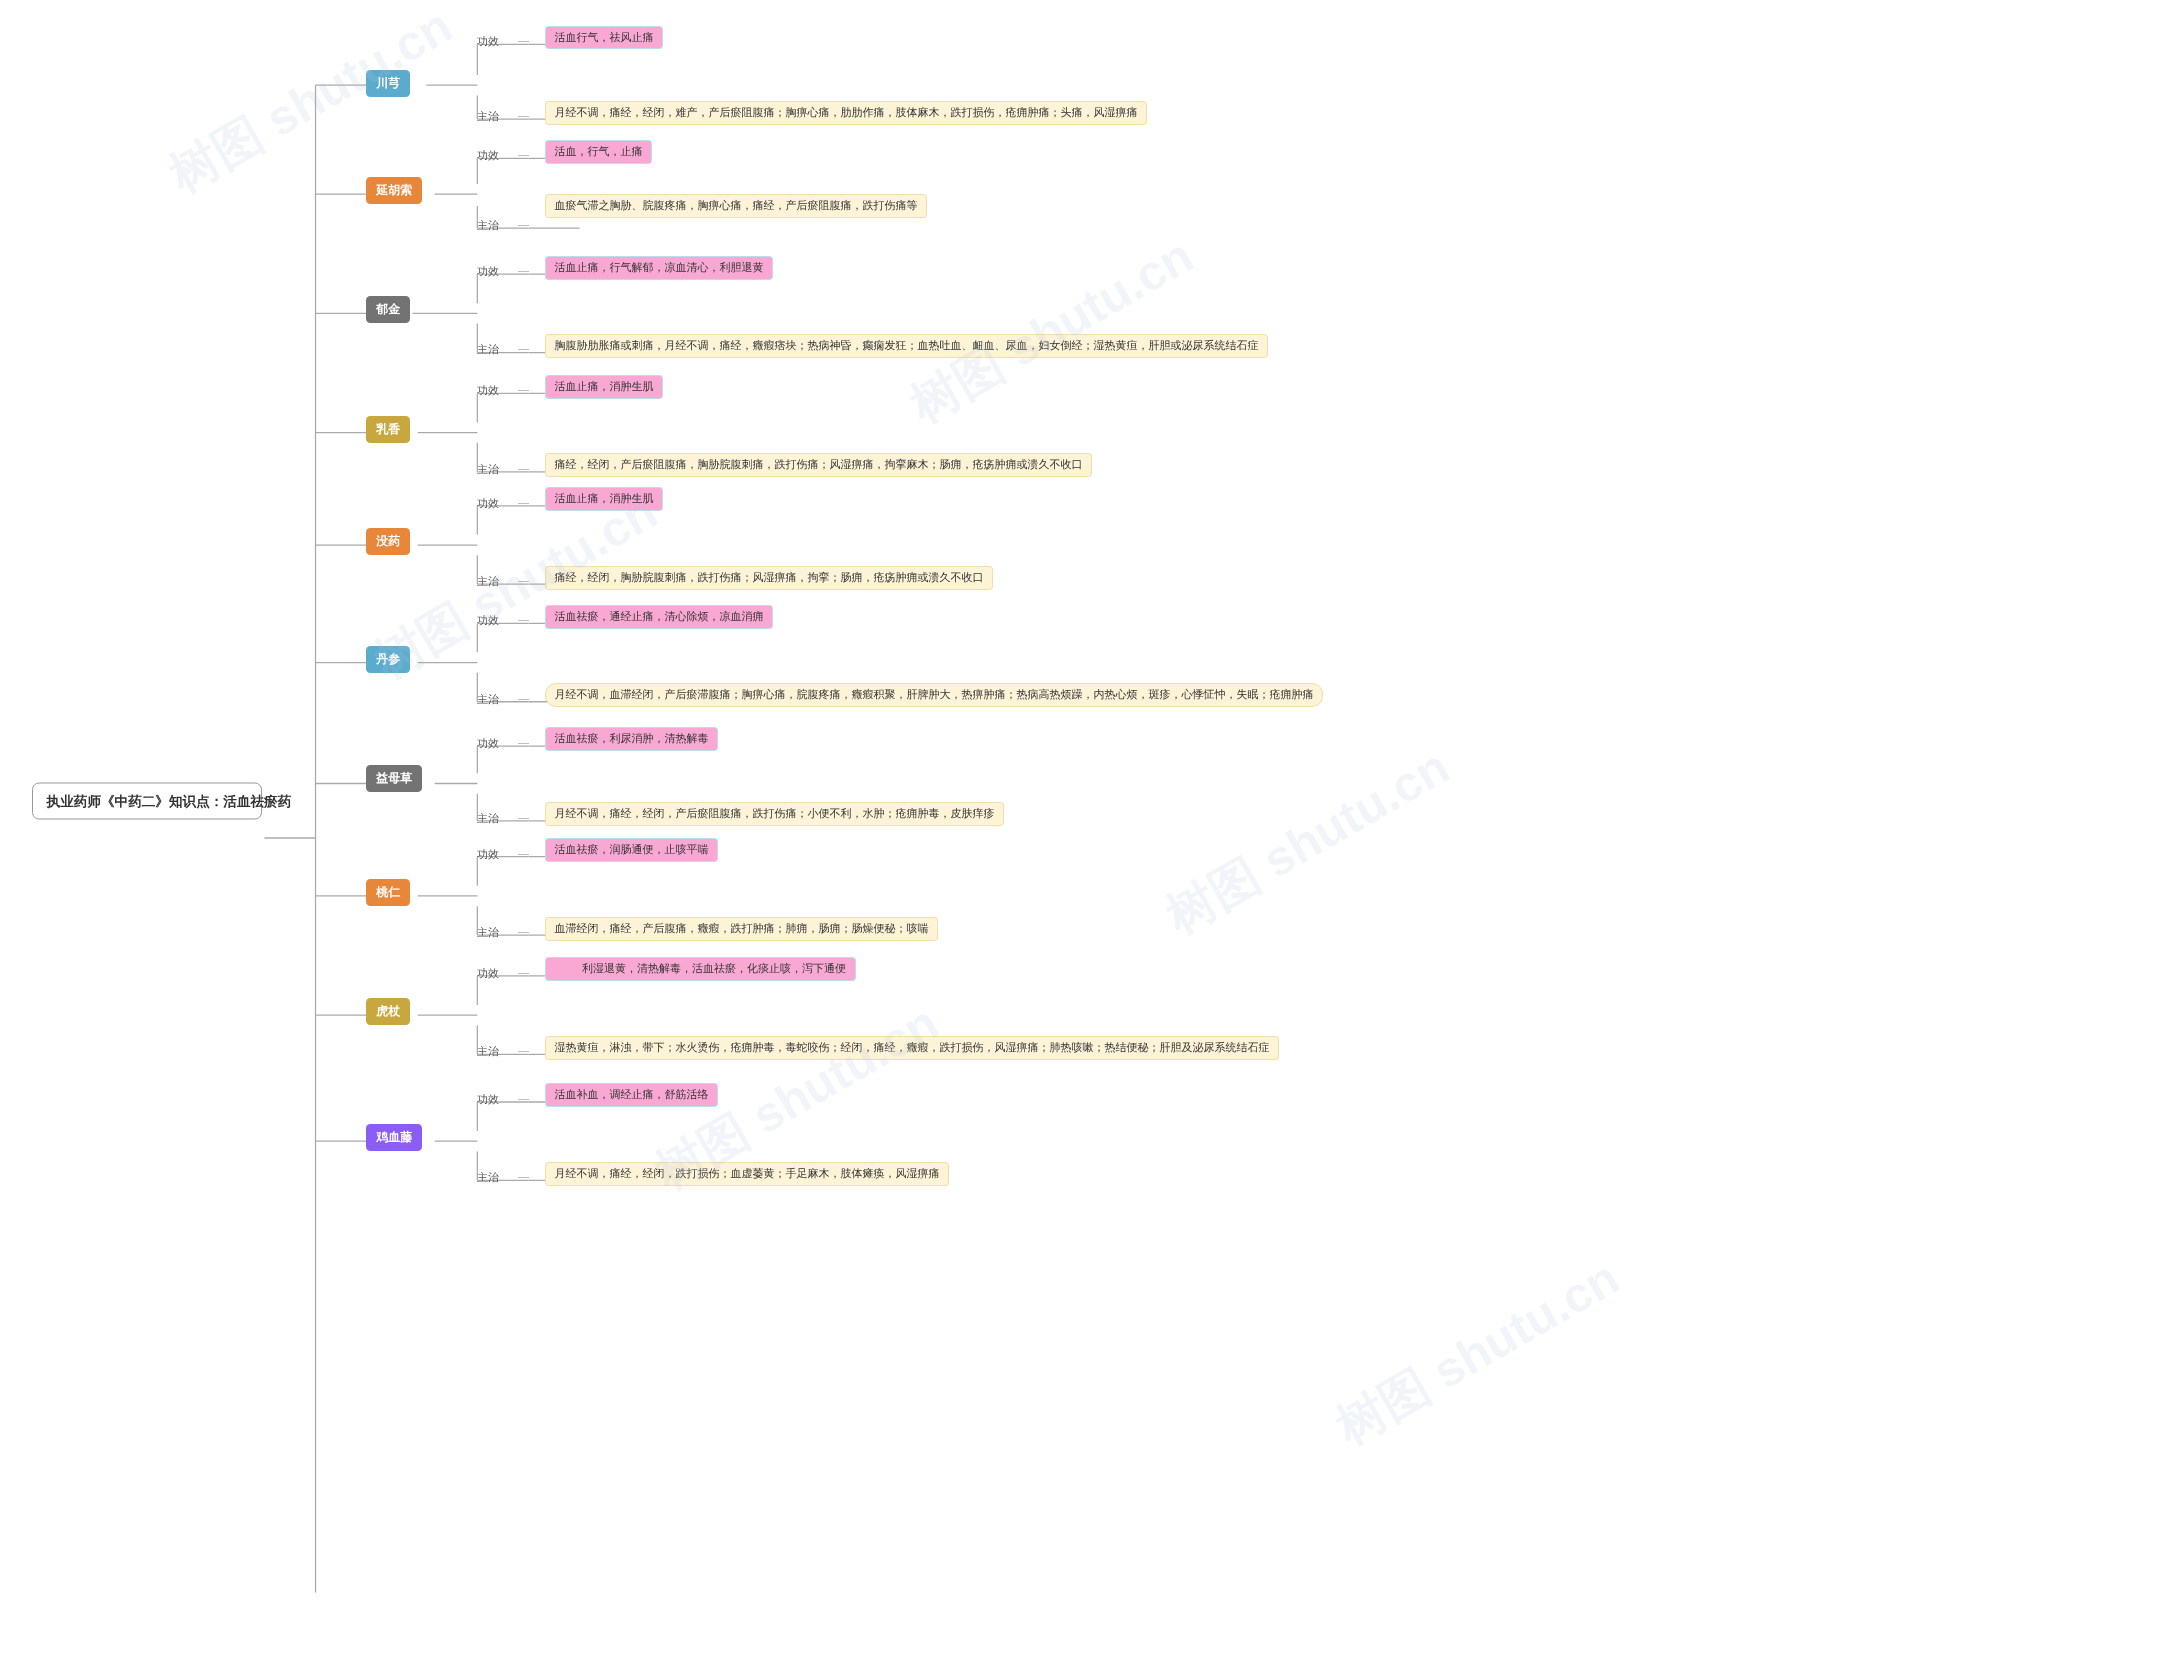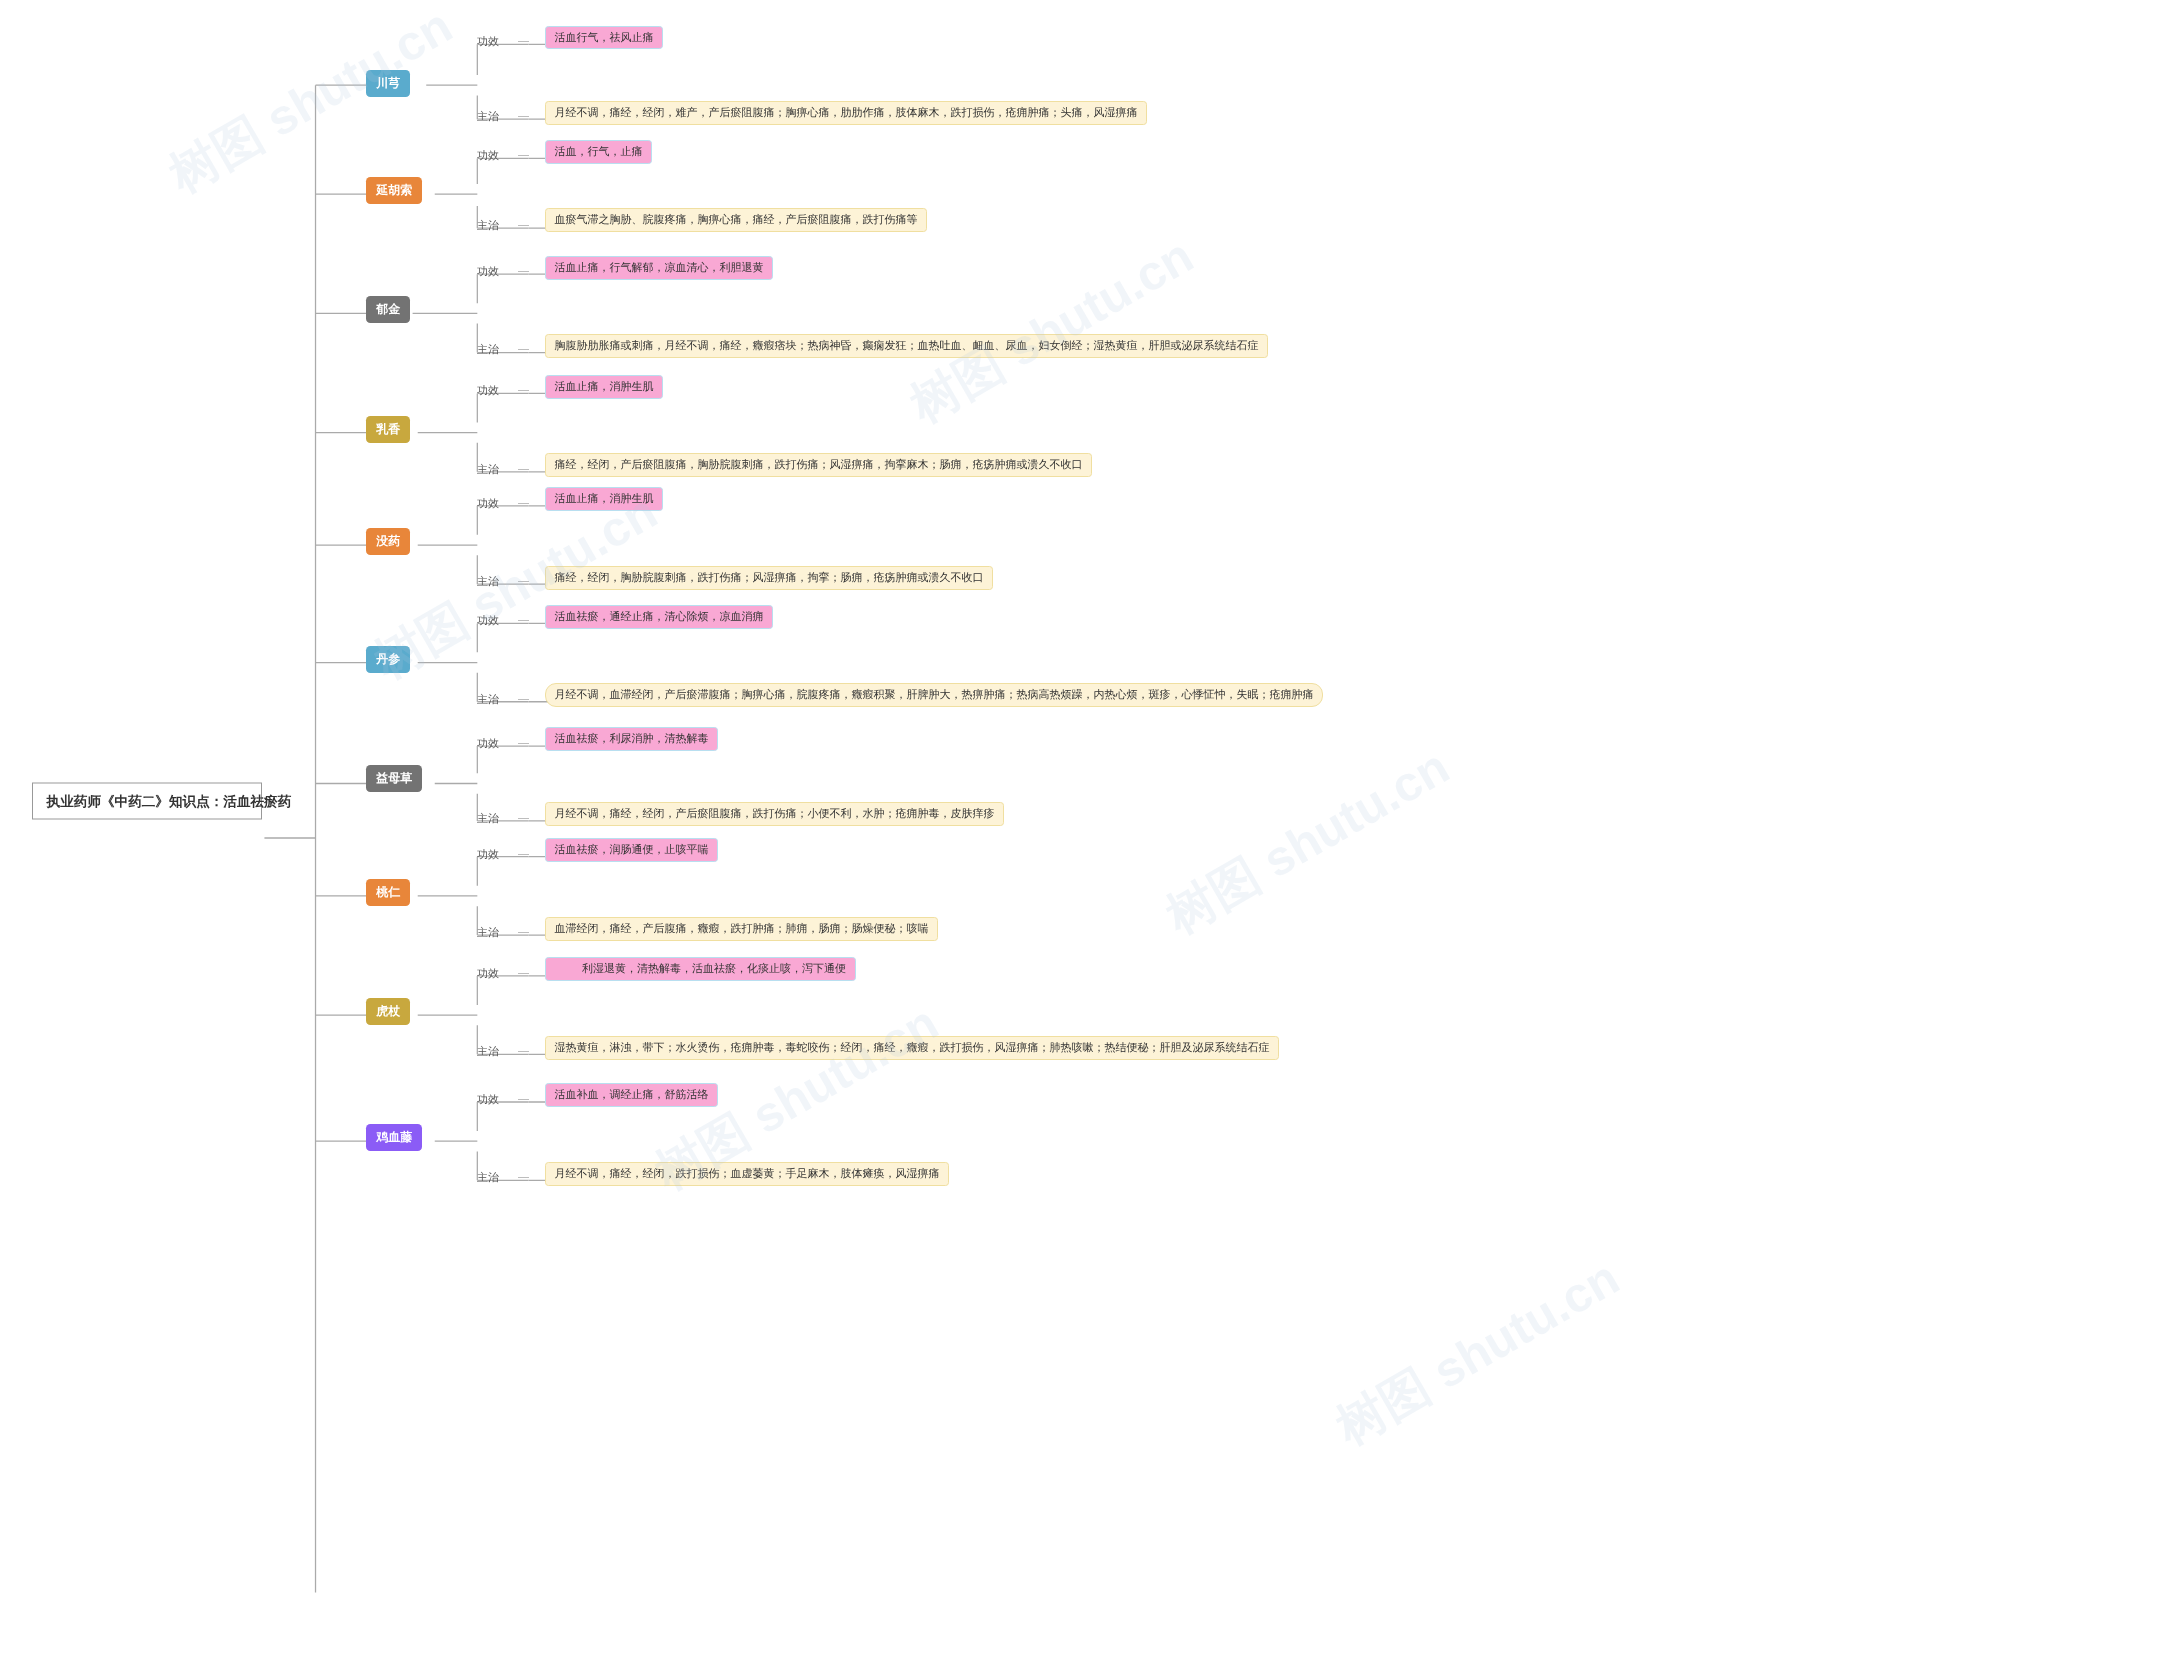--- a/index.html
+++ b/index.html
@@ -33,21 +33,21 @@
     }
 
     
     .central-node {
       position: absolute;
       left: 32px;
       top: 50%;
       transform: translateY(-50%);
       background: #fff;
       border: 1.7px solid #999;
-      border-radius: 0;
+      border-radius: 7px;
       padding: 8.5px 13.6px;
       font-size: 13.6px;
       font-weight: bold;
       color: #333;
       white-space: nowrap;
       z-index: 10;
     }
 
     
     .branch-node {
@@ -234,21 +234,21 @@
   <div style="position:absolute;top:109px;left:518px;color:#aaa;font-size:11px;">—</div>
   <div class="leaf-box leaf-box-light-yellow" style="top:101px;left:545px;max-width:767px;white-space:nowrap;">月经不调，痛经，经闭，难产，产后瘀阻腹痛；胸痹心痛，肋肋作痛，肢体麻木，跌打损伤，疮痈肿痛；头痛，风湿痹痛</div>
 
   
   <div class="branch-node color-orange" style="top:177px;left:366px;">延胡索</div>
   <div class="leaf-label" style="top:148px;left:477px;">功效</div>
   <div style="position:absolute;top:148px;left:518px;color:#aaa;font-size:11px;">—</div>
   <div class="leaf-box leaf-box-light-blue" style="top:140px;left:545px;">活血，行气，止痛</div>
   <div class="leaf-label" style="top:218px;left:477px;">主治</div>
   <div style="position:absolute;top:218px;left:518px;color:#aaa;font-size:11px;">—</div>
-  <div class="leaf-box leaf-box-light-yellow" style="top:208px;left:545px;max-width:681px;white-space:nowrap;">血瘀气滞之胸胁、脘腹疼痛，胸痹心痛，痛经，产后瘀阻腹痛，跌打伤痛等</div>
+  <div class="leaf-box leaf-box-light-yellow" style="top:194px;left:545px;max-width:681px;white-space:nowrap;">血瘀气滞之胸胁、脘腹疼痛，胸痹心痛，痛经，产后瘀阻腹痛，跌打伤痛等</div>
 
   
   <div class="branch-node color-green" style="top:296px;left:366px;">郁金</div>
   <div class="leaf-label" style="top:264px;left:477px;">功效</div>
   <div style="position:absolute;top:264px;left:518px;color:#aaa;font-size:11px;">—</div>
   <div class="leaf-box leaf-box-light-blue" style="top:256px;left:545px;white-space:nowrap;">活血止痛，行气解郁，凉血清心，利胆退黄</div>
   <div class="leaf-label" style="top:342px;left:477px;">主治</div>
   <div style="position:absolute;top:342px;left:518px;color:#aaa;font-size:11px;">—</div>
   <div class="leaf-box leaf-box-light-yellow" style="top:334px;left:545px;max-width:852px;white-space:nowrap;">胸腹胁肋胀痛或刺痛，月经不调，痛经，癥瘕痞块；热病神昏，癫痫发狂；血热吐血、衄血、尿血，妇女倒经；湿热黄疸，肝胆或泌尿系统结石症</div>
 

